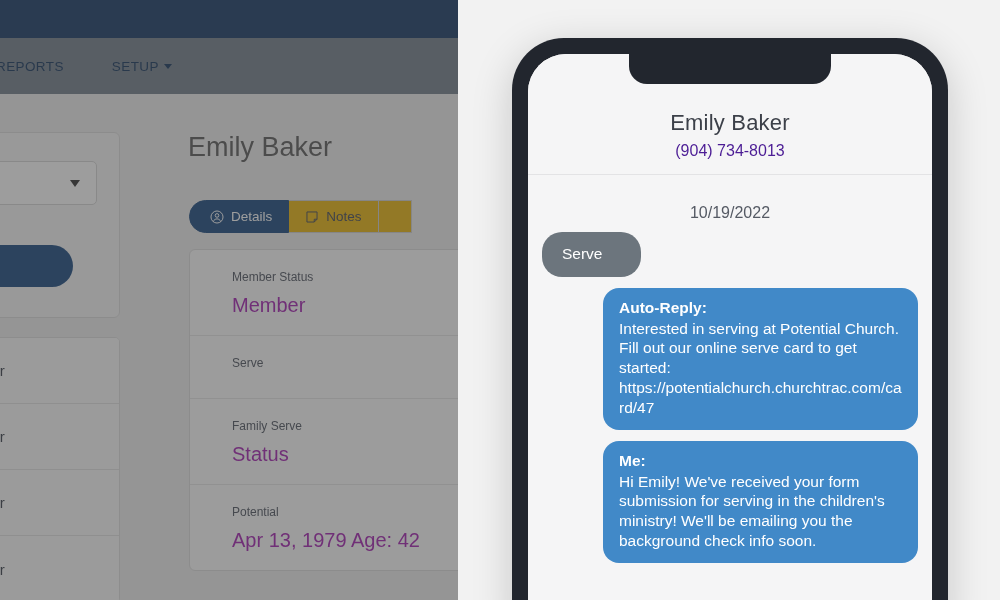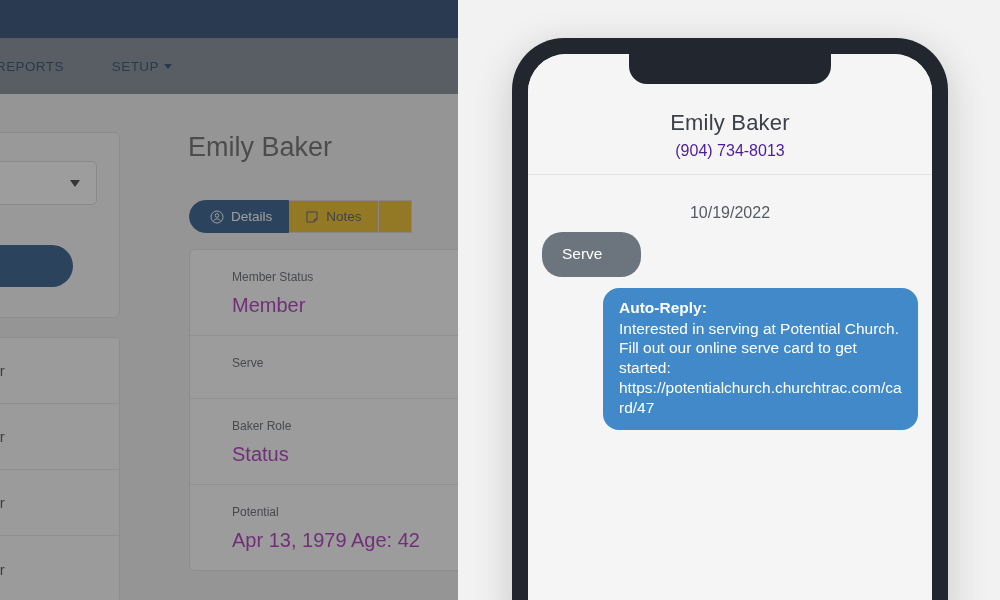--- a/index.html
+++ b/index.html
@@ -381,21 +381,21 @@
 
           <div class="detail-card">
             <div class="detail-row">
               <div class="detail-label">Member Status</div>
               <div class="detail-value">Member</div>
             </div>
             <div class="detail-row">
               <div class="detail-label">Serve</div>
             </div>
             <div class="detail-row">
-              <div class="detail-label">Baker Role</div>
+              <div class="detail-label">Family Serve</div>
               <div class="detail-value">Status</div>
             </div>
             <div class="detail-row">
               <div class="detail-label">Potential</div>
               <div class="detail-value">Apr 13, 1979 Age: 42</div>
             </div>
           </div>
 
         </div>
       </div>
@@ -425,19 +425,24 @@
               <span>Serve</span>
             </div>
           </div>
 
           <div class="bubble-row right">
             <div class="bubble outgoing">
               <span class="sender">Auto-Reply:</span><span>Interested in serving at Potential Church. Fill out our online serve card to get started: https://potentialchurch.churchtrac.com/card/47</span>
             </div>
           </div>
 
+          <div class="bubble-row right">
+            <div class="bubble outgoing">
+              <span class="sender">Me:</span><span>Hi Emily! We've received your form submission for serving in the children's ministry! We'll be emailing you the background check info soon.</span>
+            </div>
+          </div>
 
         </div>
       </div>
     </div>
 
   </div>
 </div>
 
 </body></html>

